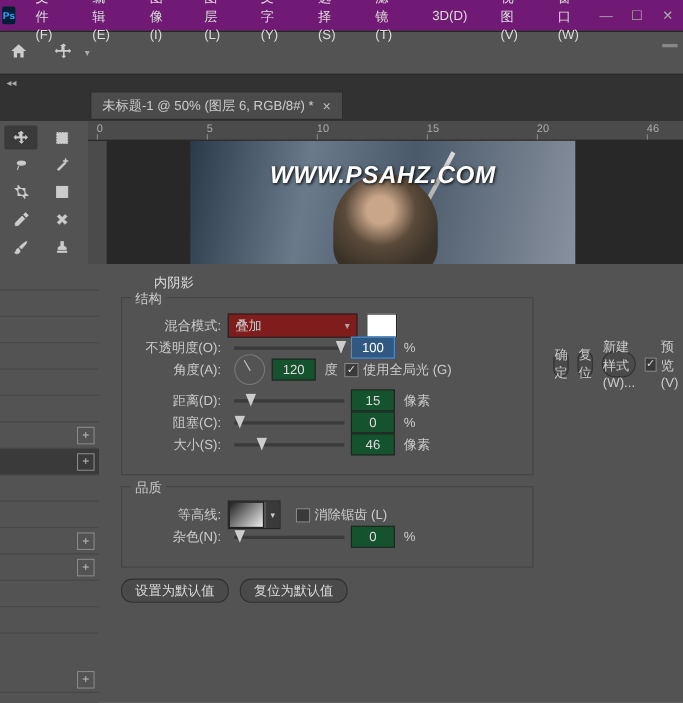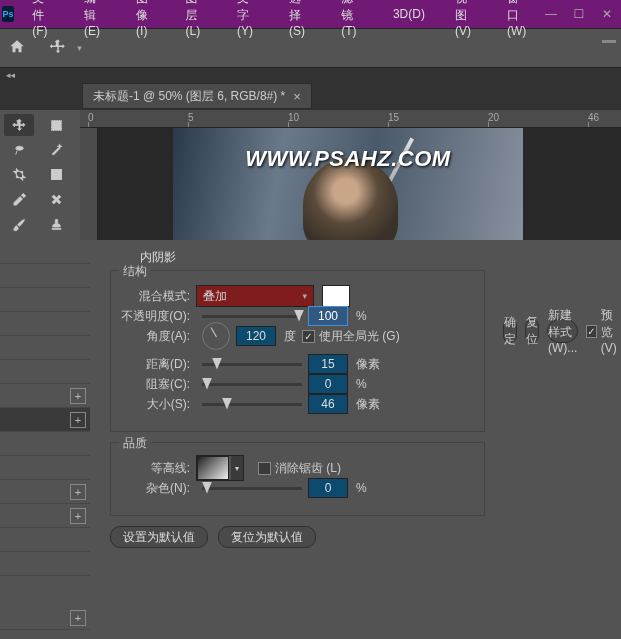--- a/index.html
+++ b/index.html
@@ -30,30 +30,30 @@
 .warrior{position:absolute;left:130px;top:30px;width:95px;height:95px;background:radial-gradient(circle at 45% 35%,#c9a68a 15%,#5a4a3a 40%,#3a3228 70%);border-radius:50% 50% 30% 30%}
 .sword{position:absolute;left:195px;top:0;width:4px;height:90px;background:linear-gradient(#ddd,#888);transform:rotate(28deg);transform-origin:bottom}
 .watermark{position:absolute;top:18px;left:50%;transform:translateX(-50%);color:#fff;font-size:22px;font-weight:bold;font-style:italic;text-shadow:1px 1px 3px #000;letter-spacing:0.5px}
 .dlg-area{position:absolute;top:240px;left:0;width:621px;height:399px;background:#fff}
 .dlg-outer{position:absolute;top:0;left:0;right:0;bottom:0;background:#535353}
 .left-strip{position:absolute;left:0;top:0;width:90px;bottom:0;background:#535353}
 .strip-row{height:24px;border-bottom:1px solid #474747;display:flex;align-items:center;justify-content:flex-end;padding-right:4px}
 .strip-row.active{background:#3a3a3a}
 .plus-box{width:16px;height:16px;border:1px solid #888;display:flex;align-items:center;justify-content:center;font-size:11px;color:#bbb}
 .panel{position:absolute;left:110px;top:30px;width:375px;height:355px}
-.group{border:1px solid #444;padding:12px 1px 14px;margin-bottom:10px;position:relative}
+.group{border:1px solid #444;padding:12px 12px 14px;margin-bottom:10px;position:relative}
 .group-title{position:absolute;top:-8px;left:8px;background:#535353;padding:0 4px;color:#ccc}
 .section-title{position:absolute;top:-21px;left:30px;color:#ddd}
 .row{display:flex;align-items:center;margin:6px 0;height:14px}
 .label{width:78px;text-align:right;margin-right:6px;color:#ccc}
 .select{background:#7f1d1d;border:1px solid #222;height:22px;width:118px;display:flex;align-items:center;justify-content:space-between;padding:0 6px}
 .swatch{width:28px;height:22px;background:#fff;border:1px solid #222;margin-left:8px}
 .slider{width:100px;height:3px;background:#3a3a3a;position:relative;margin:0 6px}
 .thumb{position:absolute;top:-5px;width:10px;height:12px;background:#ccc;clip-path:polygon(0 0,100% 0,50% 100%)}
-.numbox{width:40px;height:20px;background:#0c4a6e;border:1px solid #222;text-align:center;color:#ddd;line-height:18px}
+.numbox{width:40px;height:20px;background:#14532d;border:1px solid #222;text-align:center;color:#ddd;line-height:18px}
 .numbox.hot{background:#305880;border:1px solid #4a90d9;color:#fff}
 .unit{margin-left:8px;color:#ccc}
 .angle-dial{width:28px;height:28px;border:1px solid #777;border-radius:50%;position:relative;margin:0 6px}
 .angle-dial::after{content:"";position:absolute;left:13px;top:3px;width:1px;height:11px;background:#ccc;transform:rotate(-30deg);transform-origin:bottom}
 .chk{width:13px;height:13px;border:1px solid #888;display:inline-flex;align-items:center;justify-content:center;margin-right:4px;background:#3a3a3a}
 .chk.ck::after{content:"✓";color:#ddd;font-size:10px}
 .contour{width:32px;height:24px;background:linear-gradient(135deg,#222,#eee);border:1px solid #222;margin-right:2px}
 .contour-wrap{display:flex;border:1px solid #222}
 .contour-chev{width:12px;height:24px;background:#3a3a3a;display:flex;align-items:center;justify-content:center;font-size:8px}
 .btn{height:22px;padding:0 12px;background:#4a4a4a;border:1px solid #303030;border-radius:10px;display:inline-flex;align-items:center;justify-content:center;color:#ddd}

